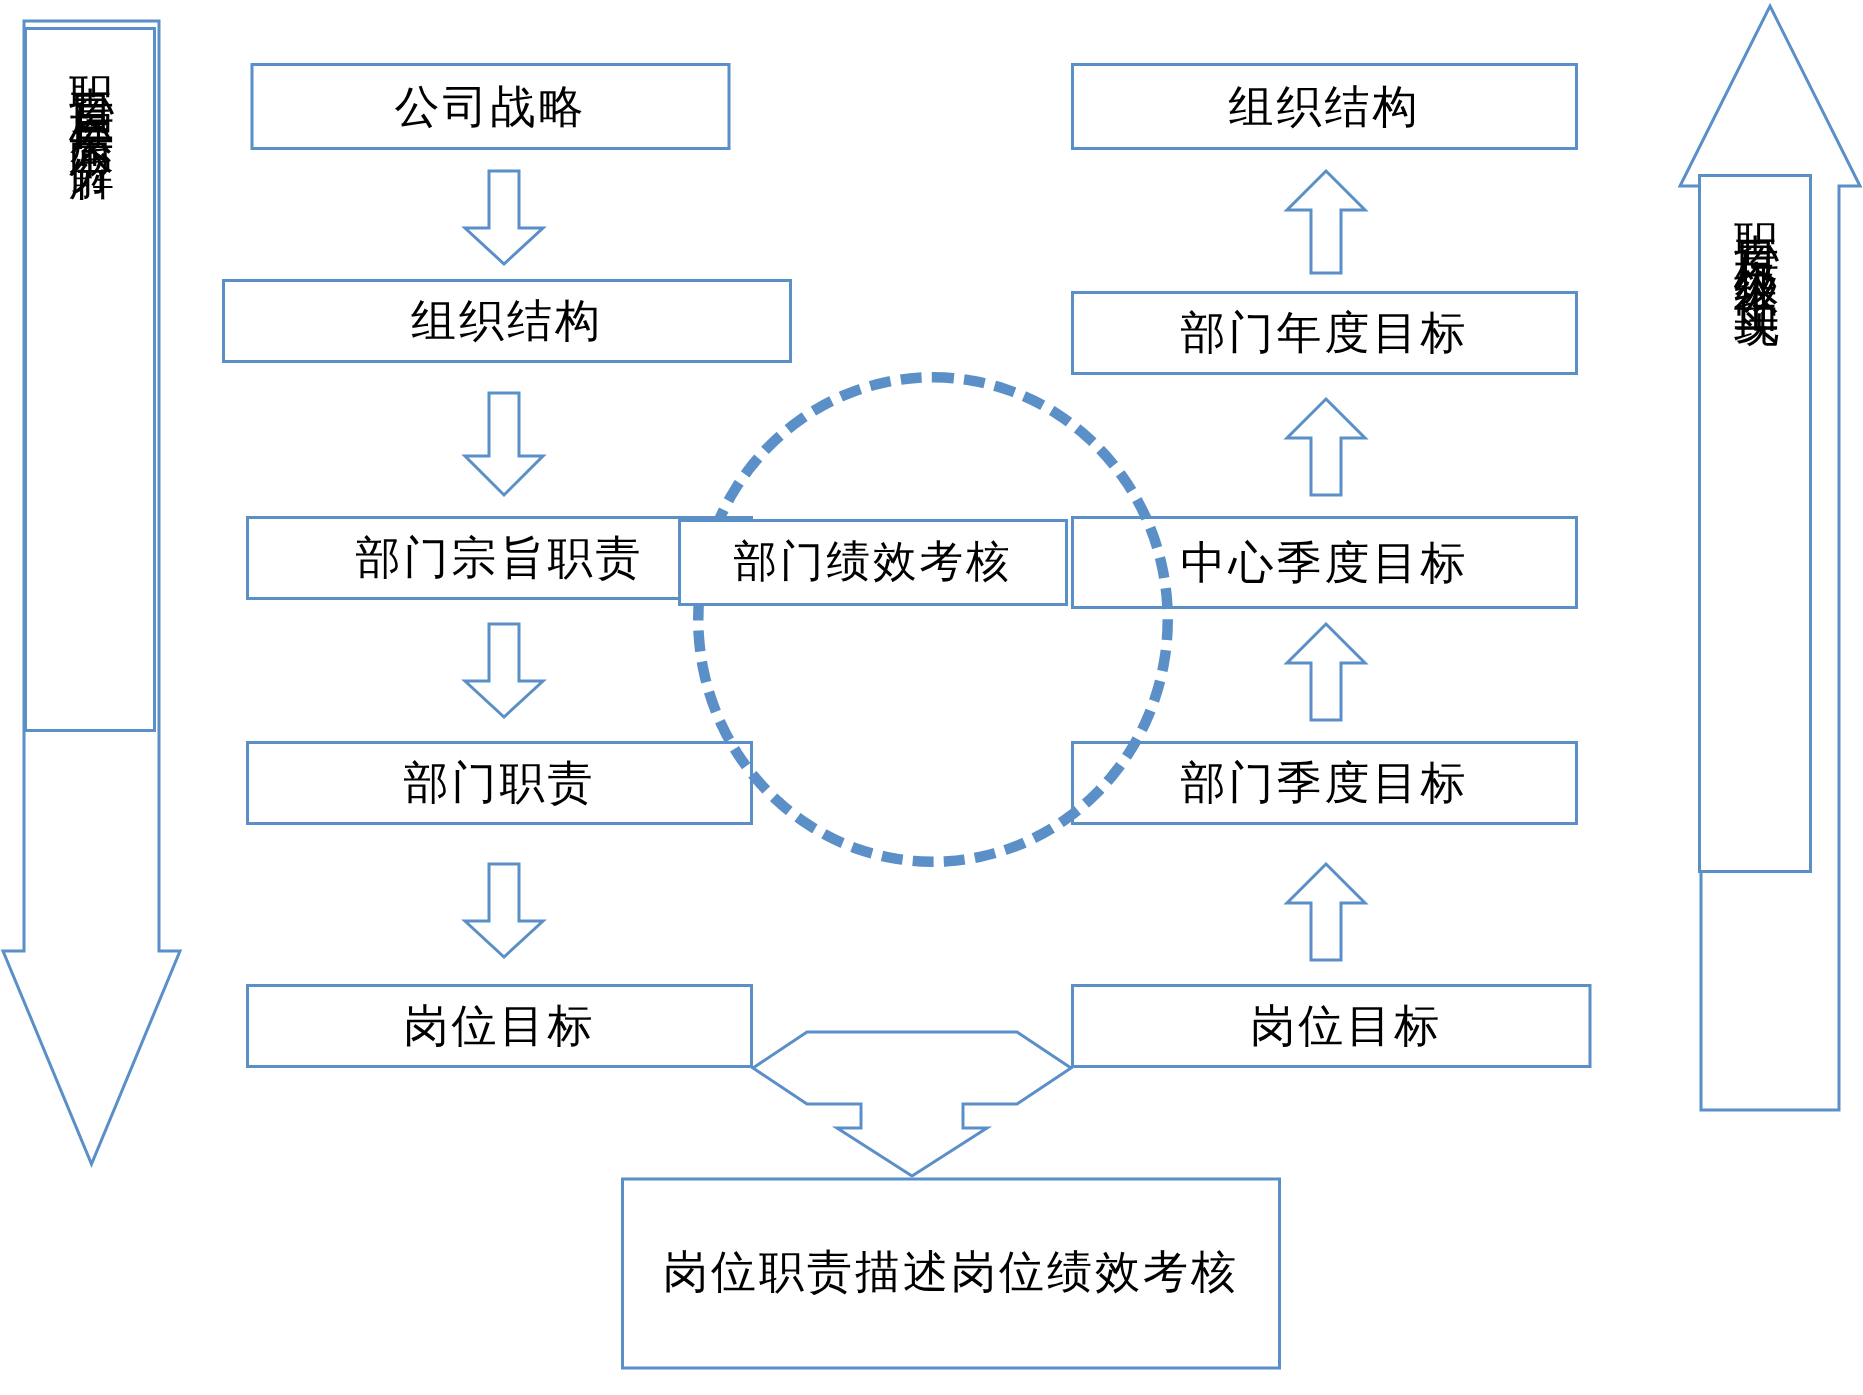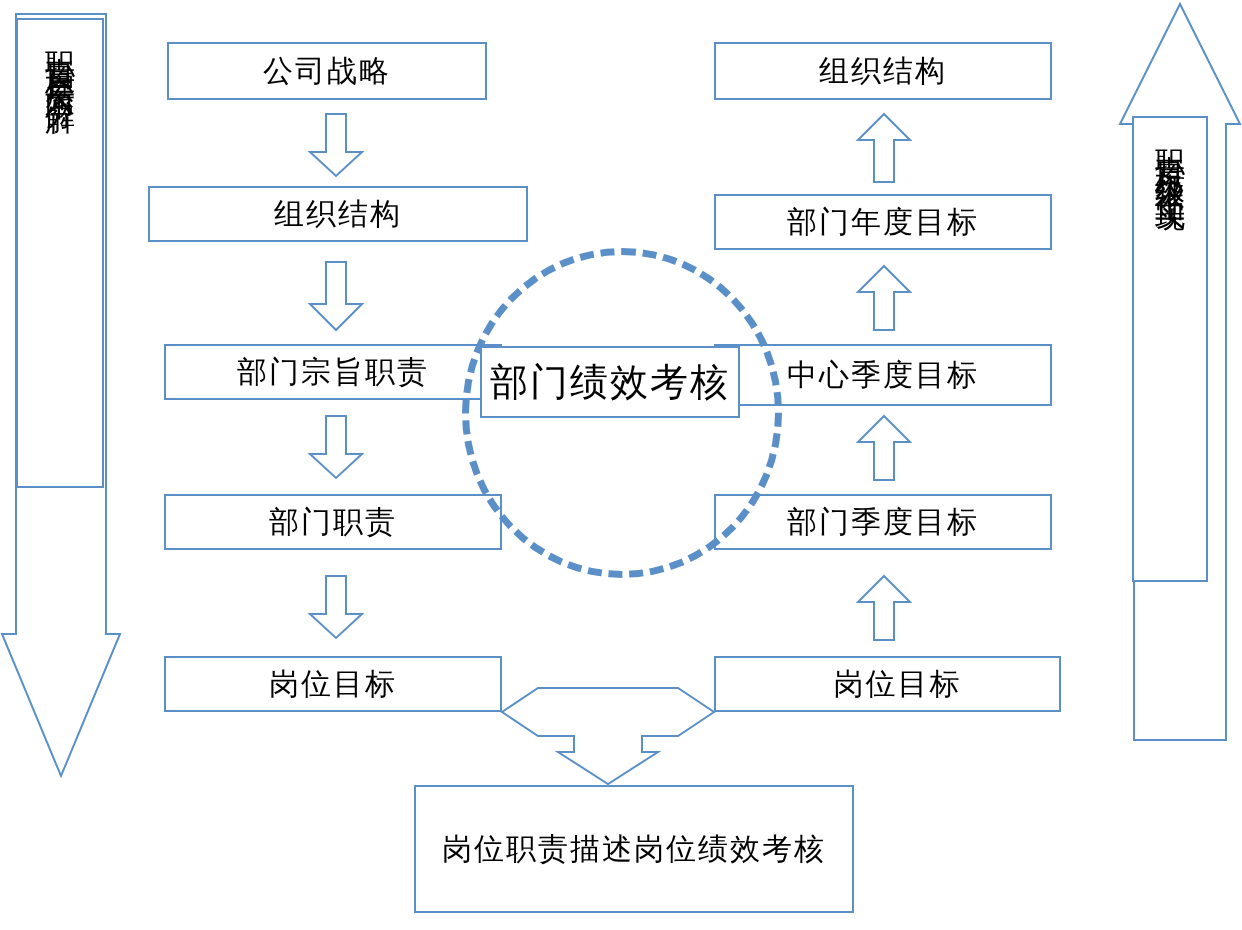--- a/index.html
+++ b/index.html
@@ -151,21 +151,21 @@
   </svg>
   <svg class="arrow-svg" style="left:858px; top:416px; width:52px; height:64px;" viewBox="0 0 52 64">
     <polygon points="26,0 52,26 36,26 36,64 16,64 16,26 0,26"></polygon>
   </svg>
   <svg class="arrow-svg" style="left:858px; top:576px; width:52px; height:64px;" viewBox="0 0 52 64">
     <polygon points="26,0 52,26 36,26 36,64 16,64 16,26 0,26"></polygon>
   </svg>
 
   <div class="dashed-circle" style="left:462px; top:248px; width:320px; height:330px;"></div>
 
-  <div class="box" style="left:480px; top:346px; width:260px; height:72px; font-size:38px;">
+  <div class="box" style="left:452px; top:346px; width:260px; height:58px; font-size:29px;">
     <span>部门绩效考核</span>
   </div>
 
   <svg class="arrow-svg" style="left:502px; top:680px; width:212px; height:104px;" viewBox="0 0 212 104">
     <polygon points="36,8 176,8 212,32 176,56 140,56 140,72 156,72 106,104 56,72 72,72 72,56 36,56 0,32"></polygon>
   </svg>
 
   <div class="box two-line" style="left:414px; top:785px; width:440px; height:128px;">
     <span>岗位职责描述</span>
     <span>岗位绩效考核</span>

